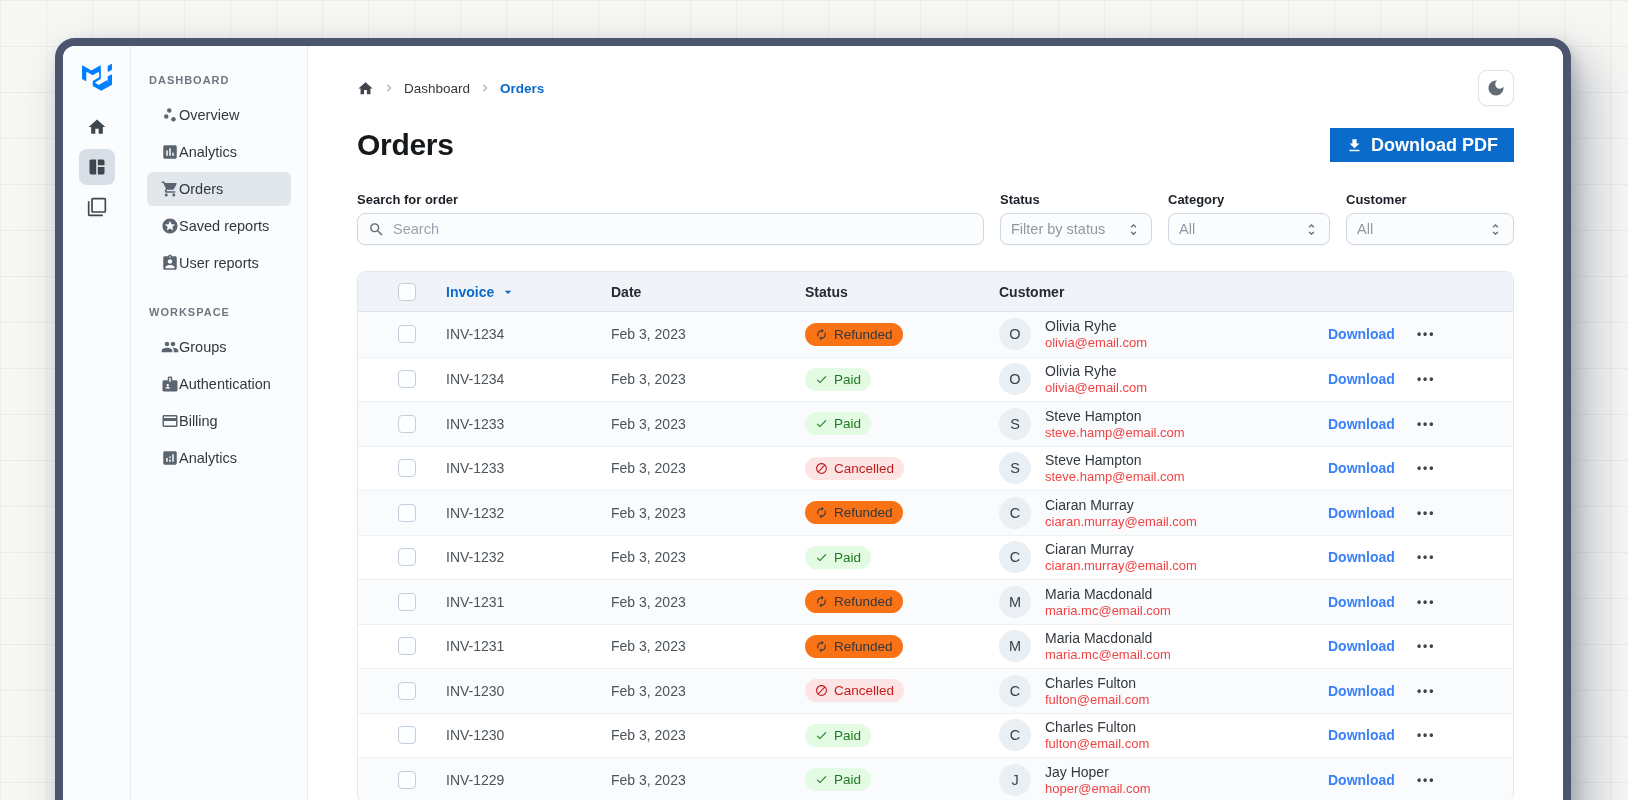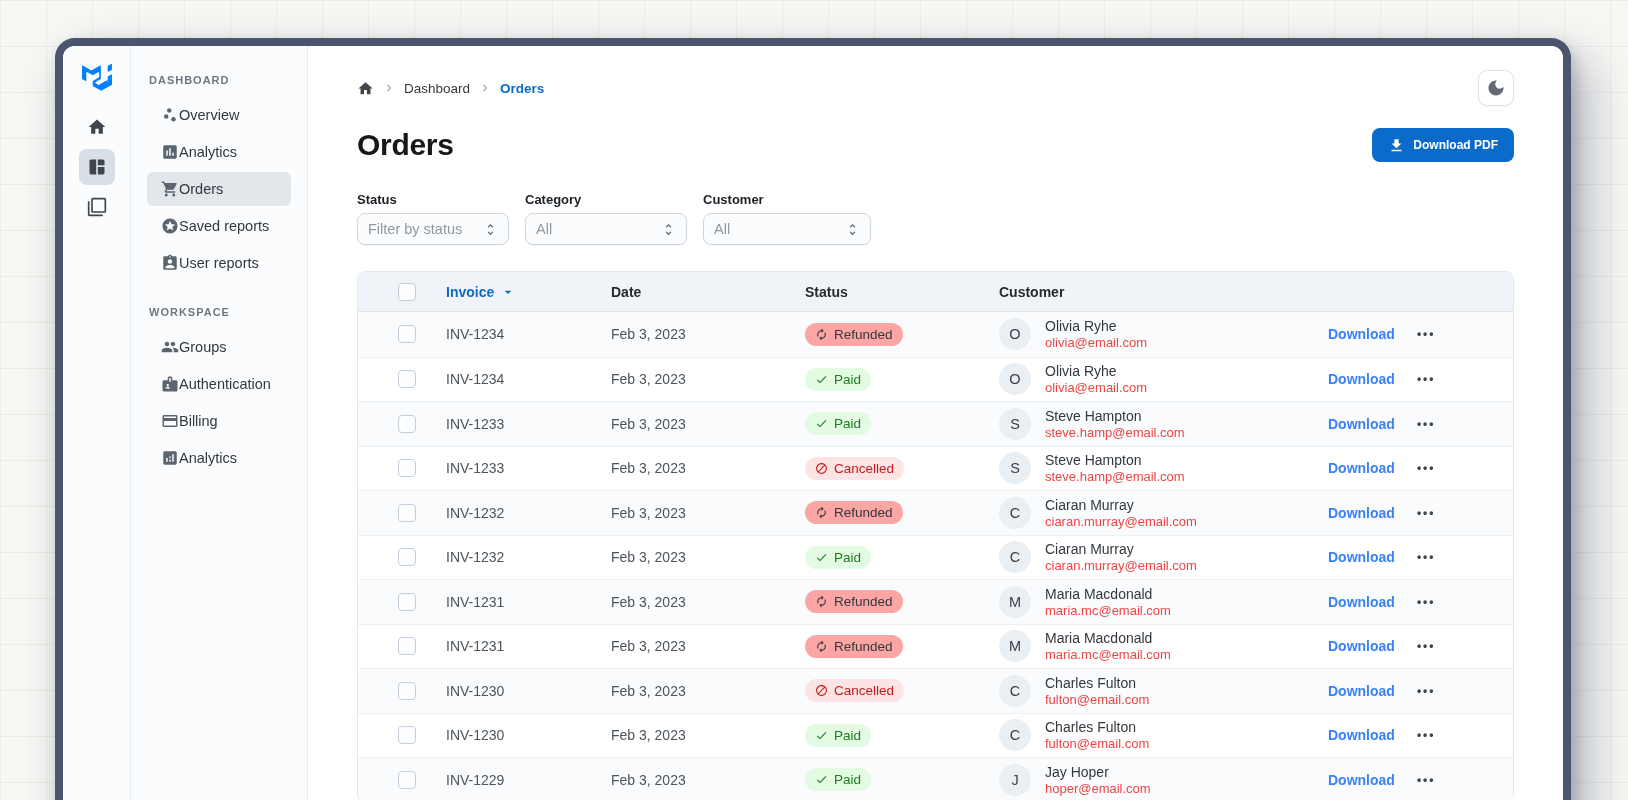--- a/index.html
+++ b/index.html
@@ -75,21 +75,21 @@
     width:36px; height:36px; border:1px solid #DDE3EA; border-radius:9px; background:#fff;
     display:flex; align-items:center; justify-content:center; cursor:pointer;
     box-shadow:0 1px 2px rgba(20,30,40,0.05); color:#636B74;
   }
   .mode-toggle svg { width:20px; height:20px; }
 
   .title-row { margin-top:22px; display:flex; align-items:center; justify-content:space-between; }
   .page-title { font-size:30px; font-weight:700; color:#15191C; letter-spacing:-0.3px; }
   .btn-primary {
     display:inline-flex; align-items:center; gap:8px; background:#0B6BCB; color:#fff;
-    font-size:12px; font-weight:600; border:none; border-radius:8px; height:34px; padding:0 16px;
+    font-size:18px; font-weight:600; border:none; border-radius:0; height:34px; padding:0 16px;
     cursor:pointer; font-family:inherit;
   }
   .btn-primary svg { width:17px; height:17px; }
 
   
   .filters { margin-top:30px; display:flex; gap:16px; }
   .fgroup { display:flex; flex-direction:column; gap:6px; }
   .fgroup.grow { flex:1 1 auto; }
   .flabel { font-size:13px; font-weight:600; color:#1A2027; }
   .finput {
@@ -127,21 +127,21 @@
   .trow:first-child { border-top:none; }
   .trow:nth-child(odd) { background:#FAFBFD; }
   .cell-invoice, .cell-date { font-size:14px; color:#4C545C; }
   .chip {
     display:inline-flex; align-items:center; gap:6px; height:23px; padding:0 10px;
     border-radius:14px; font-size:13.5px; font-weight:500; line-height:1;
   }
   .chip .cic { width:13px; height:13px; display:flex; }
   .chip .cic svg { width:13px; height:13px; }
   .chip-success { background:#E3FBE3; color:#1F7A1F; }
-  .chip-neutral { background:#fca5a5; color:#32383E; }
+  .chip-neutral { background:#f97316; color:#32383E; }
   .chip-danger  { background:#FCE4E4; color:#C41C1C; }
   .cell-customer { display:flex; align-items:center; gap:14px; }
   .avatar {
     width:32px; height:32px; border-radius:50%; background:#EAEFF4; color:#3A4148;
     display:flex; align-items:center; justify-content:center; font-size:14.5px;
   }
   .cust-text { display:flex; flex-direction:column; gap:1px; }
   .cust-name { font-size:14px; color:#32383E; }
   .cust-email { font-size:13px; color:#ef4444; }
   .cell-actions { display:flex; align-items:center; gap:22px; }
@@ -317,20 +317,31 @@
           <span style="display:flex">
               <svg viewBox="0 0 24 24" fill="currentColor">
                 <path d="M5 20h14v-2H5v2zM19 9h-4V3H9v6H5l7 7 7-7z"></path>
               </svg>
             </span>
           <span>Download PDF</span>
         </button>
       </div>
 
       <div class="filters">
+        <div class="fgroup grow">
+          <label class="flabel">Search for order</label>
+          <div class="finput">
+            <span class="sic">
+                <svg viewBox="0 0 24 24" fill="currentColor">
+                  <path d="M15.5 14h-.79l-.28-.27C15.41 12.59 16 11.11 16 9.5 16 5.91 13.09 3 9.5 3S3 5.91 3 9.5 5.91 16 9.5 16c1.61 0 3.09-.59 4.23-1.57l.27.28v.79l5 4.99L20.49 19l-4.99-5zm-6 0C7.01 14 5 11.99 5 9.5S7.01 5 9.5 5 14 7.01 14 9.5 11.99 14 9.5 14z"></path>
+                </svg>
+              </span>
+            <input placeholder="Search" style="">
+          </div>
+        </div>
         <div class="fgroup">
           <label class="flabel">Status</label>
           <div class="finput fselect w-status">
             <span class="val">Filter by status</span>
             <span class="ud">
                 <svg viewBox="0 0 24 24" fill="currentColor">
                   <path d="M12 5.83 15.17 9l1.41-1.41L12 3 7.41 7.59 8.83 9 12 5.83zm0 12.34L8.83 15l-1.41 1.41L12 21l4.59-4.59L15.17 15 12 18.17z"></path>
                 </svg>
               </span>
           </div>

